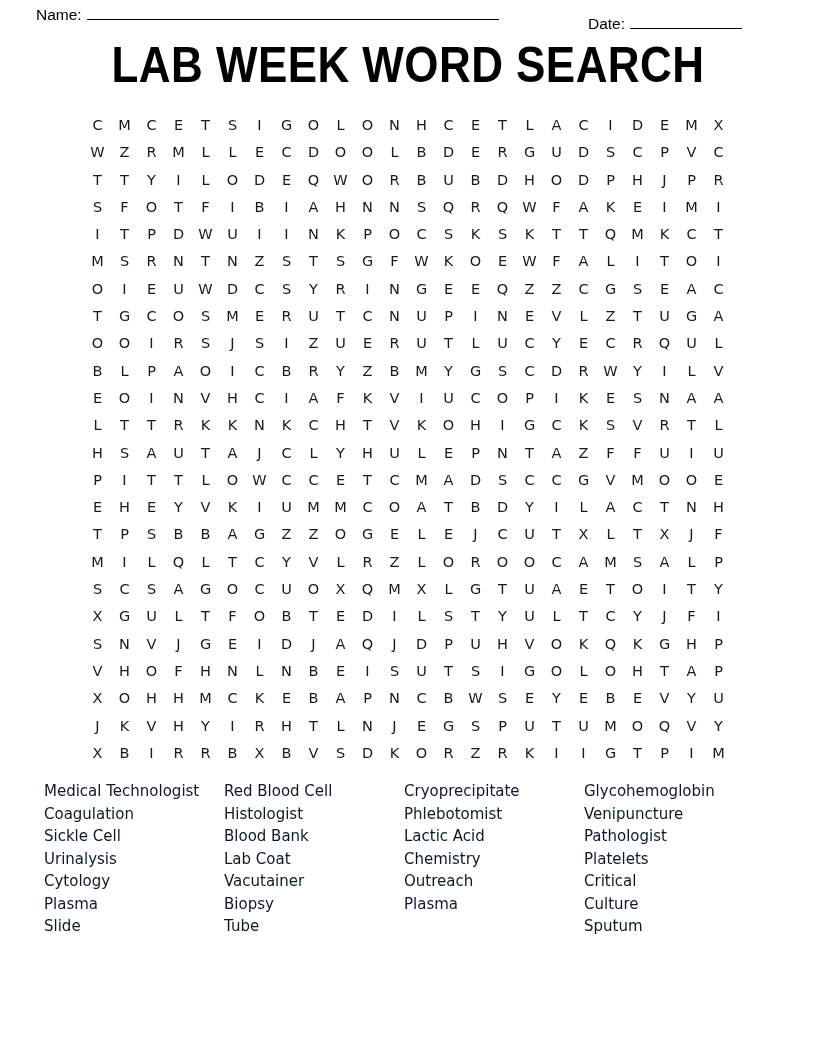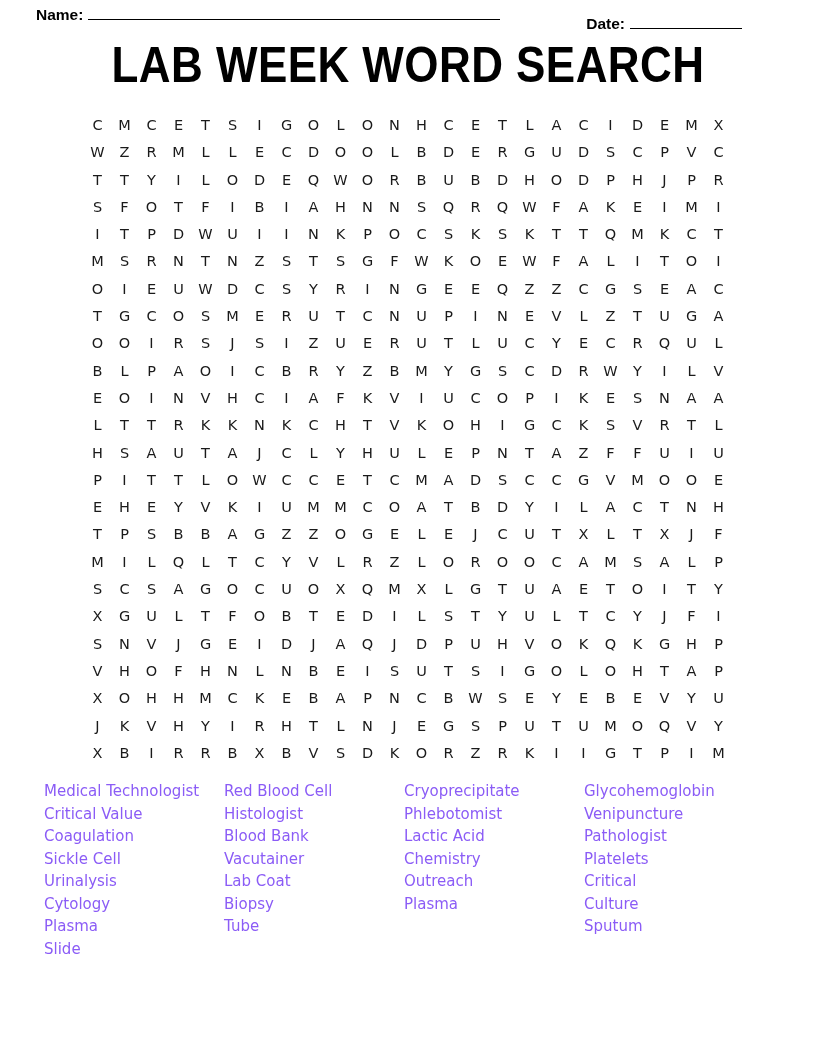--- a/index.html
+++ b/index.html
@@ -21,21 +21,20 @@
   .header-row {
     position: absolute;
     top: 0px;
     left: 0px;
     width: 816px;
     height: 30px;
     display: flex;
     align-items: center;
     padding-left: 36px;
     padding-right: 74px;
-    font-weight: bold;
   }
   .field {
     display: flex;
     align-items: baseline;
     font-size: 15.5px;
     line-height: 18px;
   }
   .field-name { flex: 1 1 auto; }
   .field-date { flex: 0 0 auto; margin-left: 14px; margin-top: 17px; }
   .field-label {
@@ -103,21 +102,21 @@
   }
   .word-col-0 { width: 180px; }
   .word-col-1 { width: 180px; }
   .word-col-2 { width: 180px; }
   .word-col-3 { width: 190px; }
   .word-item {
     font-family: "DejaVu Sans", sans-serif;
     font-size: 15px;
     line-height: 22.5px;
     white-space: nowrap;
-    color: #8b5cf6;
+    color: #0f172a;
   }
 </style>
 </head>
 <body>
 
 <div class="header-row">
   <div class="field field-name">
     <span class="field-label">Name:</span>
     <span class="field-rule rule-name"></span>
   </div>
@@ -704,34 +703,33 @@
     <div class="grid-cell">G</div>
     <div class="grid-cell">T</div>
     <div class="grid-cell">P</div>
     <div class="grid-cell">I</div>
     <div class="grid-cell">M</div>
   </div>
 
 <div class="word-list">
     <div class="word-col word-col-0">
       <div class="word-item">Medical Technologist</div>
-      <div class="word-item">Critical Value</div>
       <div class="word-item">Coagulation</div>
       <div class="word-item">Sickle Cell</div>
       <div class="word-item">Urinalysis</div>
       <div class="word-item">Cytology</div>
       <div class="word-item">Plasma</div>
       <div class="word-item">Slide</div>
     </div>
     <div class="word-col word-col-1">
       <div class="word-item">Red Blood Cell</div>
       <div class="word-item">Histologist</div>
       <div class="word-item">Blood Bank</div>
+      <div class="word-item">Lab Coat</div>
       <div class="word-item">Vacutainer</div>
-      <div class="word-item">Lab Coat</div>
       <div class="word-item">Biopsy</div>
       <div class="word-item">Tube</div>
     </div>
     <div class="word-col word-col-2">
       <div class="word-item">Cryoprecipitate</div>
       <div class="word-item">Phlebotomist</div>
       <div class="word-item">Lactic Acid</div>
       <div class="word-item">Chemistry</div>
       <div class="word-item">Outreach</div>
       <div class="word-item">Plasma</div>

